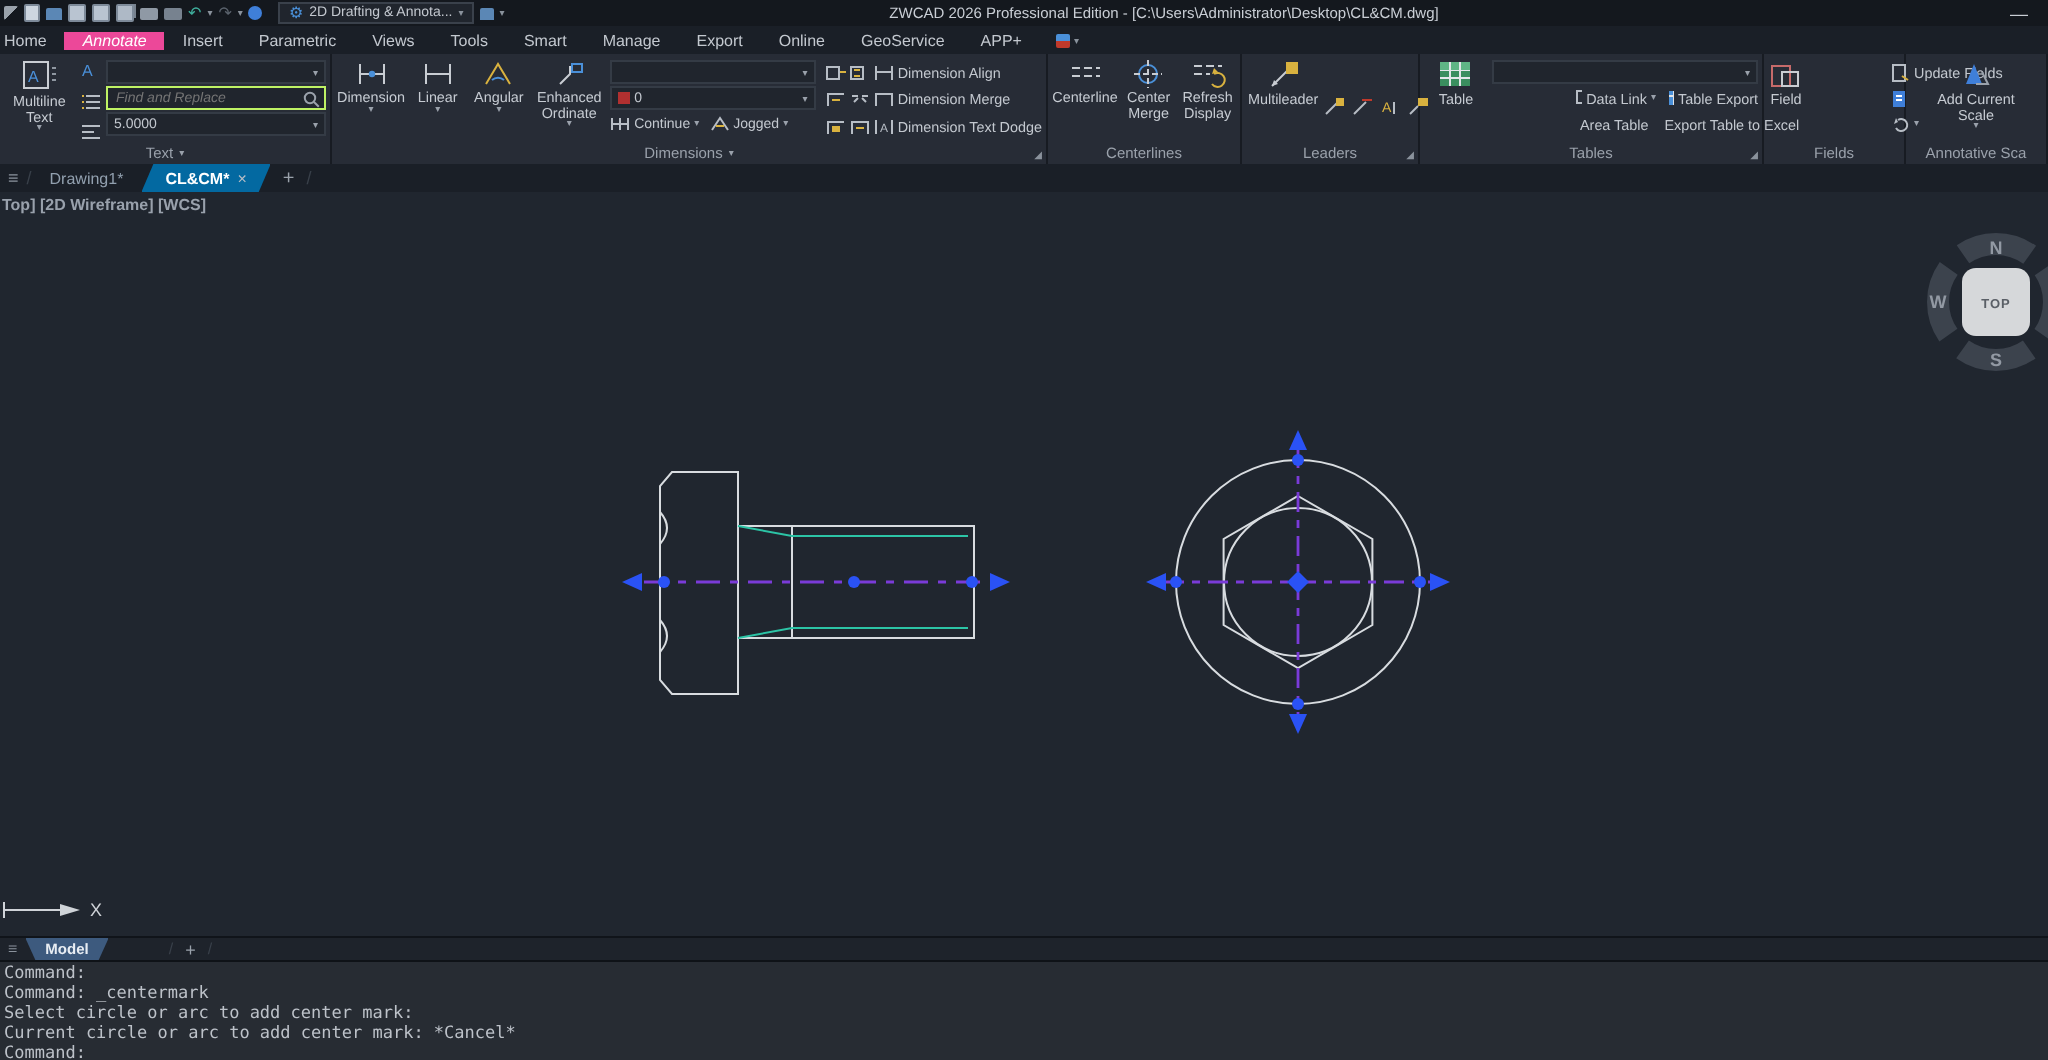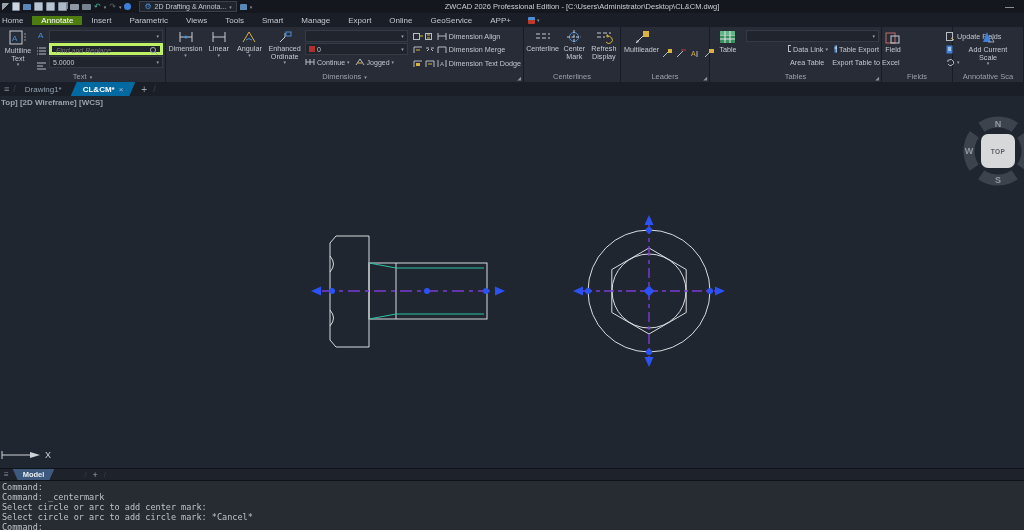--- a/index.html
+++ b/index.html
@@ -27,21 +27,21 @@
          height:9px;padding:0 4px;margin-left:5px;font-size:7px;color:#c3c8cf;white-space:nowrap;}
   .gear{color:#4a90d9;font-size:8px;line-height:8px;}
   .title-text{position:absolute;left:260px;right:120px;text-align:center;font-size:7.5px;color:#c9ced5;
               white-space:nowrap;overflow:hidden;}
   .win-btns{margin-left:auto;padding-right:10px;font-size:9px;color:#c9ced5;}
 
   
   .tabrow{height:14px;background:#1a1f27;display:flex;align-items:center;font-size:8px;color:#c3c8cf;flex:0 0 14px;}
   .rtab{padding:0 9px;display:flex;align-items:center;white-space:nowrap;}
   .rtab:first-child{margin-left:-7px;}
-  .rtab.active{background:#4d7c0f;color:#ffffff;}
+  .rtab.active{background:#ec4899;color:#ffffff;font-style:italic;}
   .ribbon-style{display:flex;align-items:center;gap:2px;margin-left:8px;}
   .rs-icon{width:7px;height:7px;background:linear-gradient(180deg,#4a90d9 50%,#c0392b 50%);border-radius:1px;}
 
   
   .ribbon{height:55px;background:#272c36;display:flex;flex:0 0 55px;}
   .panel{display:flex;flex-direction:column;border-right:1px solid #171b22;box-sizing:border-box;}
   .p-text{width:166px;}.p-dims{width:358px;}.p-center{width:97px;}.p-leaders{width:89px;}
   .p-tables{width:172px;}.p-fields{width:71px;}.p-scale{flex:1;gap:40px;}
   .panel-body{flex:1;display:flex;align-items:stretch;padding:2px 2px 0 2px;gap:2px;min-height:0;}
   .panel-label{height:11px;display:flex;align-items:center;justify-content:center;font-size:7.5px;
@@ -50,21 +50,21 @@
   .lbl-caret{font-size:5px;color:#9aa1ab;}
   .bigbtn{display:flex;flex-direction:column;align-items:center;justify-content:flex-start;
           font-size:7.2px;color:#c6cbd2;text-align:center;line-height:7.5px;padding:1px 1px;cursor:default;}
   .bigbtn svg{margin-bottom:1px;flex:0 0 auto;}
   .bcaret{font-size:5px;color:#9aa1ab;line-height:4px;}
   .iconcol{display:flex;flex-direction:column;justify-content:space-between;align-items:center;padding:1px 0;width:13px;}
   .inputcol{display:flex;flex-direction:column;gap:1px;flex:1;padding-top:1px;}
   .dd{height:12px;background:#20252d;border:1px solid #343b45;display:flex;align-items:center;
       font-size:7px;color:#c3c8cf;padding:0 3px;box-sizing:border-box;}
   .dd .arrow{margin-left:auto;font-size:5px;color:#9aa1ab;}
-  .find{height:12px;background:#20252d;border:3px solid #bef264;display:flex;align-items:flex-start;padding:0 2px;box-sizing:border-box;}
+  .find{height:12px;background:#20252d;border:1px solid #bef264;display:flex;align-items:flex-end;padding:0 2px;box-sizing:border-box;}
   .find input{flex:1;background:transparent;border:none;outline:none;color:#9aa1ab;font-size:7px;
               font-style:italic;font-family:"Liberation Sans",sans-serif;min-width:0;}
   .midcol{width:112px;display:flex;flex-direction:column;gap:1px;padding-top:1px;}
   .layer-swatch{width:6px;height:6px;background:#b03030;margin-right:2px;flex:0 0 auto;}
   .cjrow{display:flex;align-items:center;font-size:7px;color:#c3c8cf;gap:2px;height:12px;}
   .rightcol{flex:1;display:flex;flex-direction:column;justify-content:space-between;padding:1px 0 2px 3px;}
   .alignrow{display:flex;align-items:center;gap:2px;font-size:7.2px;color:#c3c8cf;height:12px;white-space:nowrap;text-align:right;}
   .tcol{flex:1;display:flex;flex-direction:column;gap:1px;padding-top:1px;min-width:0;}
   .trow{display:flex;align-items:center;gap:2px;font-size:7.2px;color:#c3c8cf;height:12px;white-space:nowrap;padding-left:42px;}
   .fcol{flex:1;display:flex;flex-direction:column;gap:1px;padding-top:1px;}
@@ -311,21 +311,21 @@
           <svg width="18" height="14">
             <path d="M2 4h14M2 8h14" stroke="#c8ccd2" stroke-dasharray="4 2"></path>
           </svg>
           <span>Centerline</span>
         </div>
         <div class="bigbtn" style="width:28px">
           <svg width="18" height="14">
             <circle cx="9" cy="7" r="4.5" fill="none" stroke="#4a90d9"></circle>
             <path d="M9 0v14M2 7h14" stroke="#c8ccd2" stroke-dasharray="3 1.5"></path>
           </svg>
-          <span>Center Mark</span>
+          <span>Center Merge</span>
         </div>
         <div class="bigbtn" style="width:30px">
           <svg width="18" height="14">
             <path d="M2 3h14M2 7h8" stroke="#c8ccd2" stroke-dasharray="4 2"></path>
             <path d="M11 12a3.5 3.5 0 1 0 1-5" stroke="#d9b23f" fill="none"></path>
             <path d="M12 4l2 2-3 1z" fill="#d9b23f"></path>
           </svg>
           <span>Refresh Display</span>
         </div>
       </div>
@@ -553,17 +553,17 @@
     <span class="mtab">Model</span>
     <span class="mslash" style="margin-left:28px">/</span>
     <span class="mplus">+</span>
     <span class="mslash">/</span>
   </div>
 
   <div class="cmd">
     <div>Command:</div>
     <div>Command: _centermark</div>
     <div>Select circle or arc to add center mark:</div>
-    <div>Select circle or arc to add circle mark: *Cancel*</div>
+    <div>Current circle or arc to add center mark: *Cancel*</div>
     <div>Command:</div>
   </div>
 
 </div>
 
 </body></html>

